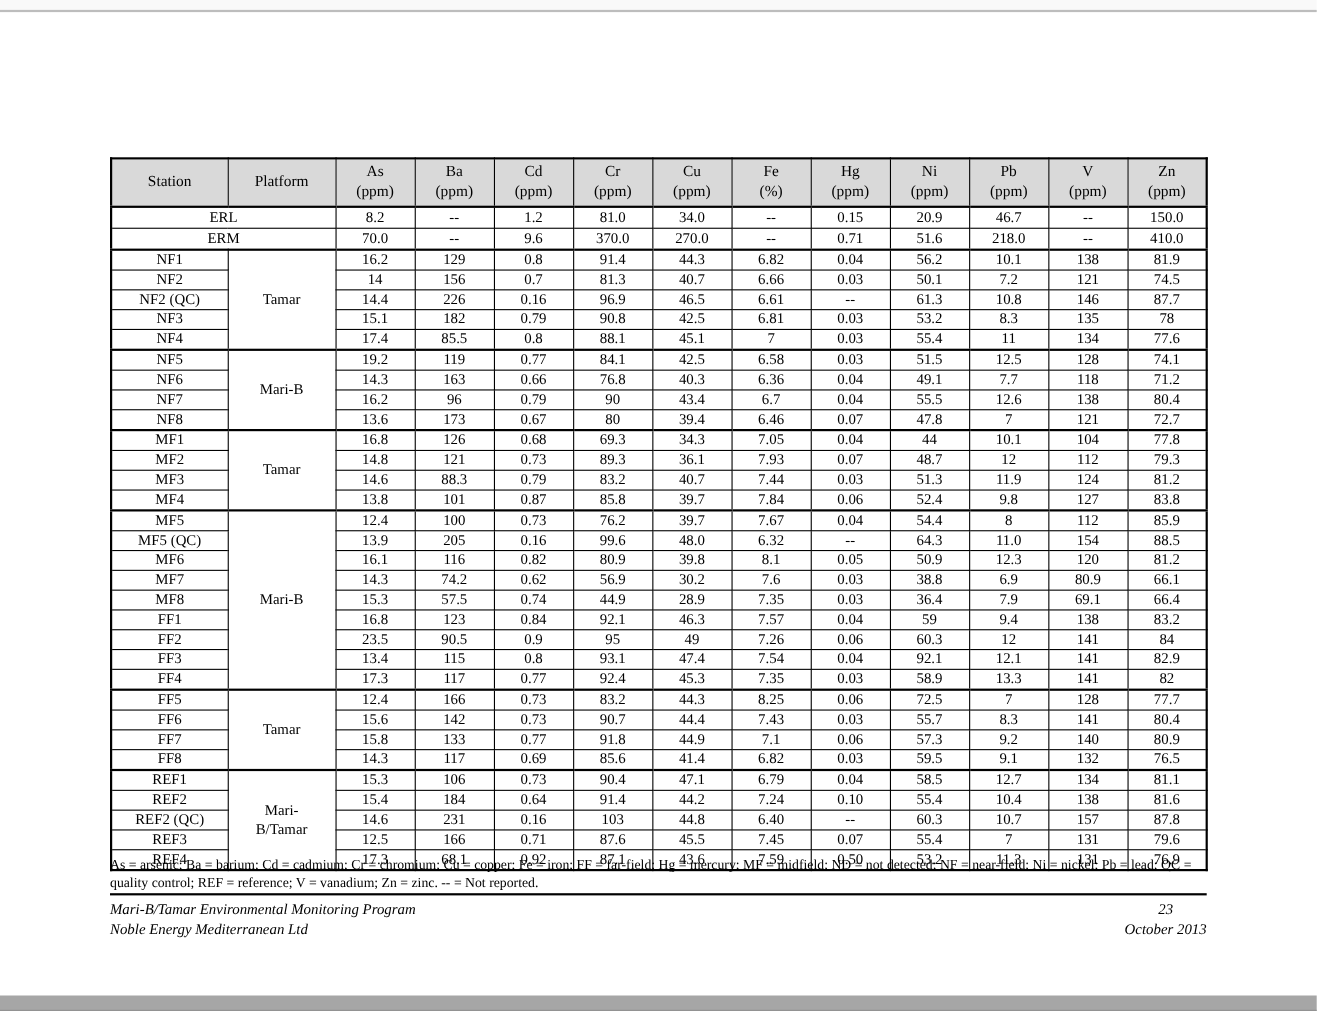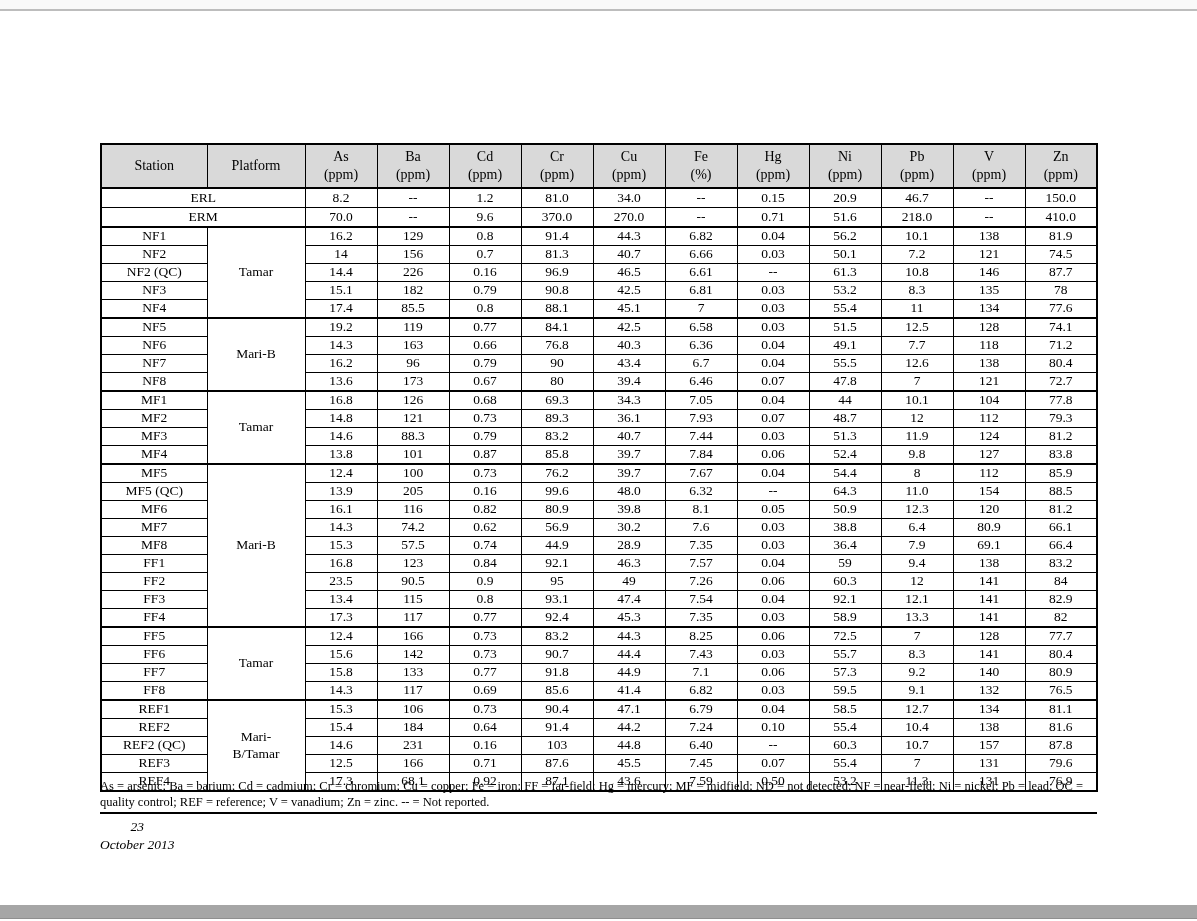--- a/index.html
+++ b/index.html
@@ -338,21 +338,21 @@
           <tr data-name="table-row">
             <td data-name="station-cell">MF7</td>
             <td data-name="value-cell">14.3</td>
             <td data-name="value-cell">74.2</td>
             <td data-name="value-cell">0.62</td>
             <td data-name="value-cell">56.9</td>
             <td data-name="value-cell">30.2</td>
             <td data-name="value-cell">7.6</td>
             <td data-name="value-cell">0.03</td>
             <td data-name="value-cell">38.8</td>
-            <td data-name="value-cell">6.4</td>
+            <td data-name="value-cell">6.9</td>
             <td data-name="value-cell">80.9</td>
             <td data-name="value-cell">66.1</td>
           </tr>
           <tr data-name="table-row">
             <td data-name="station-cell">MF8</td>
             <td data-name="value-cell">15.3</td>
             <td data-name="value-cell">57.5</td>
             <td data-name="value-cell">0.74</td>
             <td data-name="value-cell">44.9</td>
             <td data-name="value-cell">28.9</td>
@@ -547,20 +547,24 @@
             <td data-name="value-cell">131</td>
             <td data-name="value-cell">76.9</td>
           </tr>
         </tbody>
     </table>
   </div>
 
   <div class="footnote" data-name="table-footnote">As = arsenic; Ba = barium; Cd = cadmium; Cr = chromium; Cu = copper; Fe = iron; FF = far-field; Hg = mercury; MF = midfield; ND = not detected; NF = near-field; Ni = nickel; Pb = lead; QC = quality control; REF = reference; V = vanadium; Zn = zinc. -- = Not reported.</div>
 
   <div class="footer" data-name="page-footer">
+    <div class="footer-left" data-name="footer-left">
+      <div data-name="footer-program">Mari-B/Tamar Environmental Monitoring Program</div>
+      <div data-name="footer-company">Noble Energy Mediterranean Ltd</div>
+    </div>
     <div class="footer-right" data-name="footer-right">
       <div data-name="footer-page-number">23</div>
       <div data-name="footer-date">October 2013</div>
     </div>
   </div>
 
   <div class="h-scrollbar" data-name="horizontal-scrollbar"></div>
 </div>
 
 </body></html>

